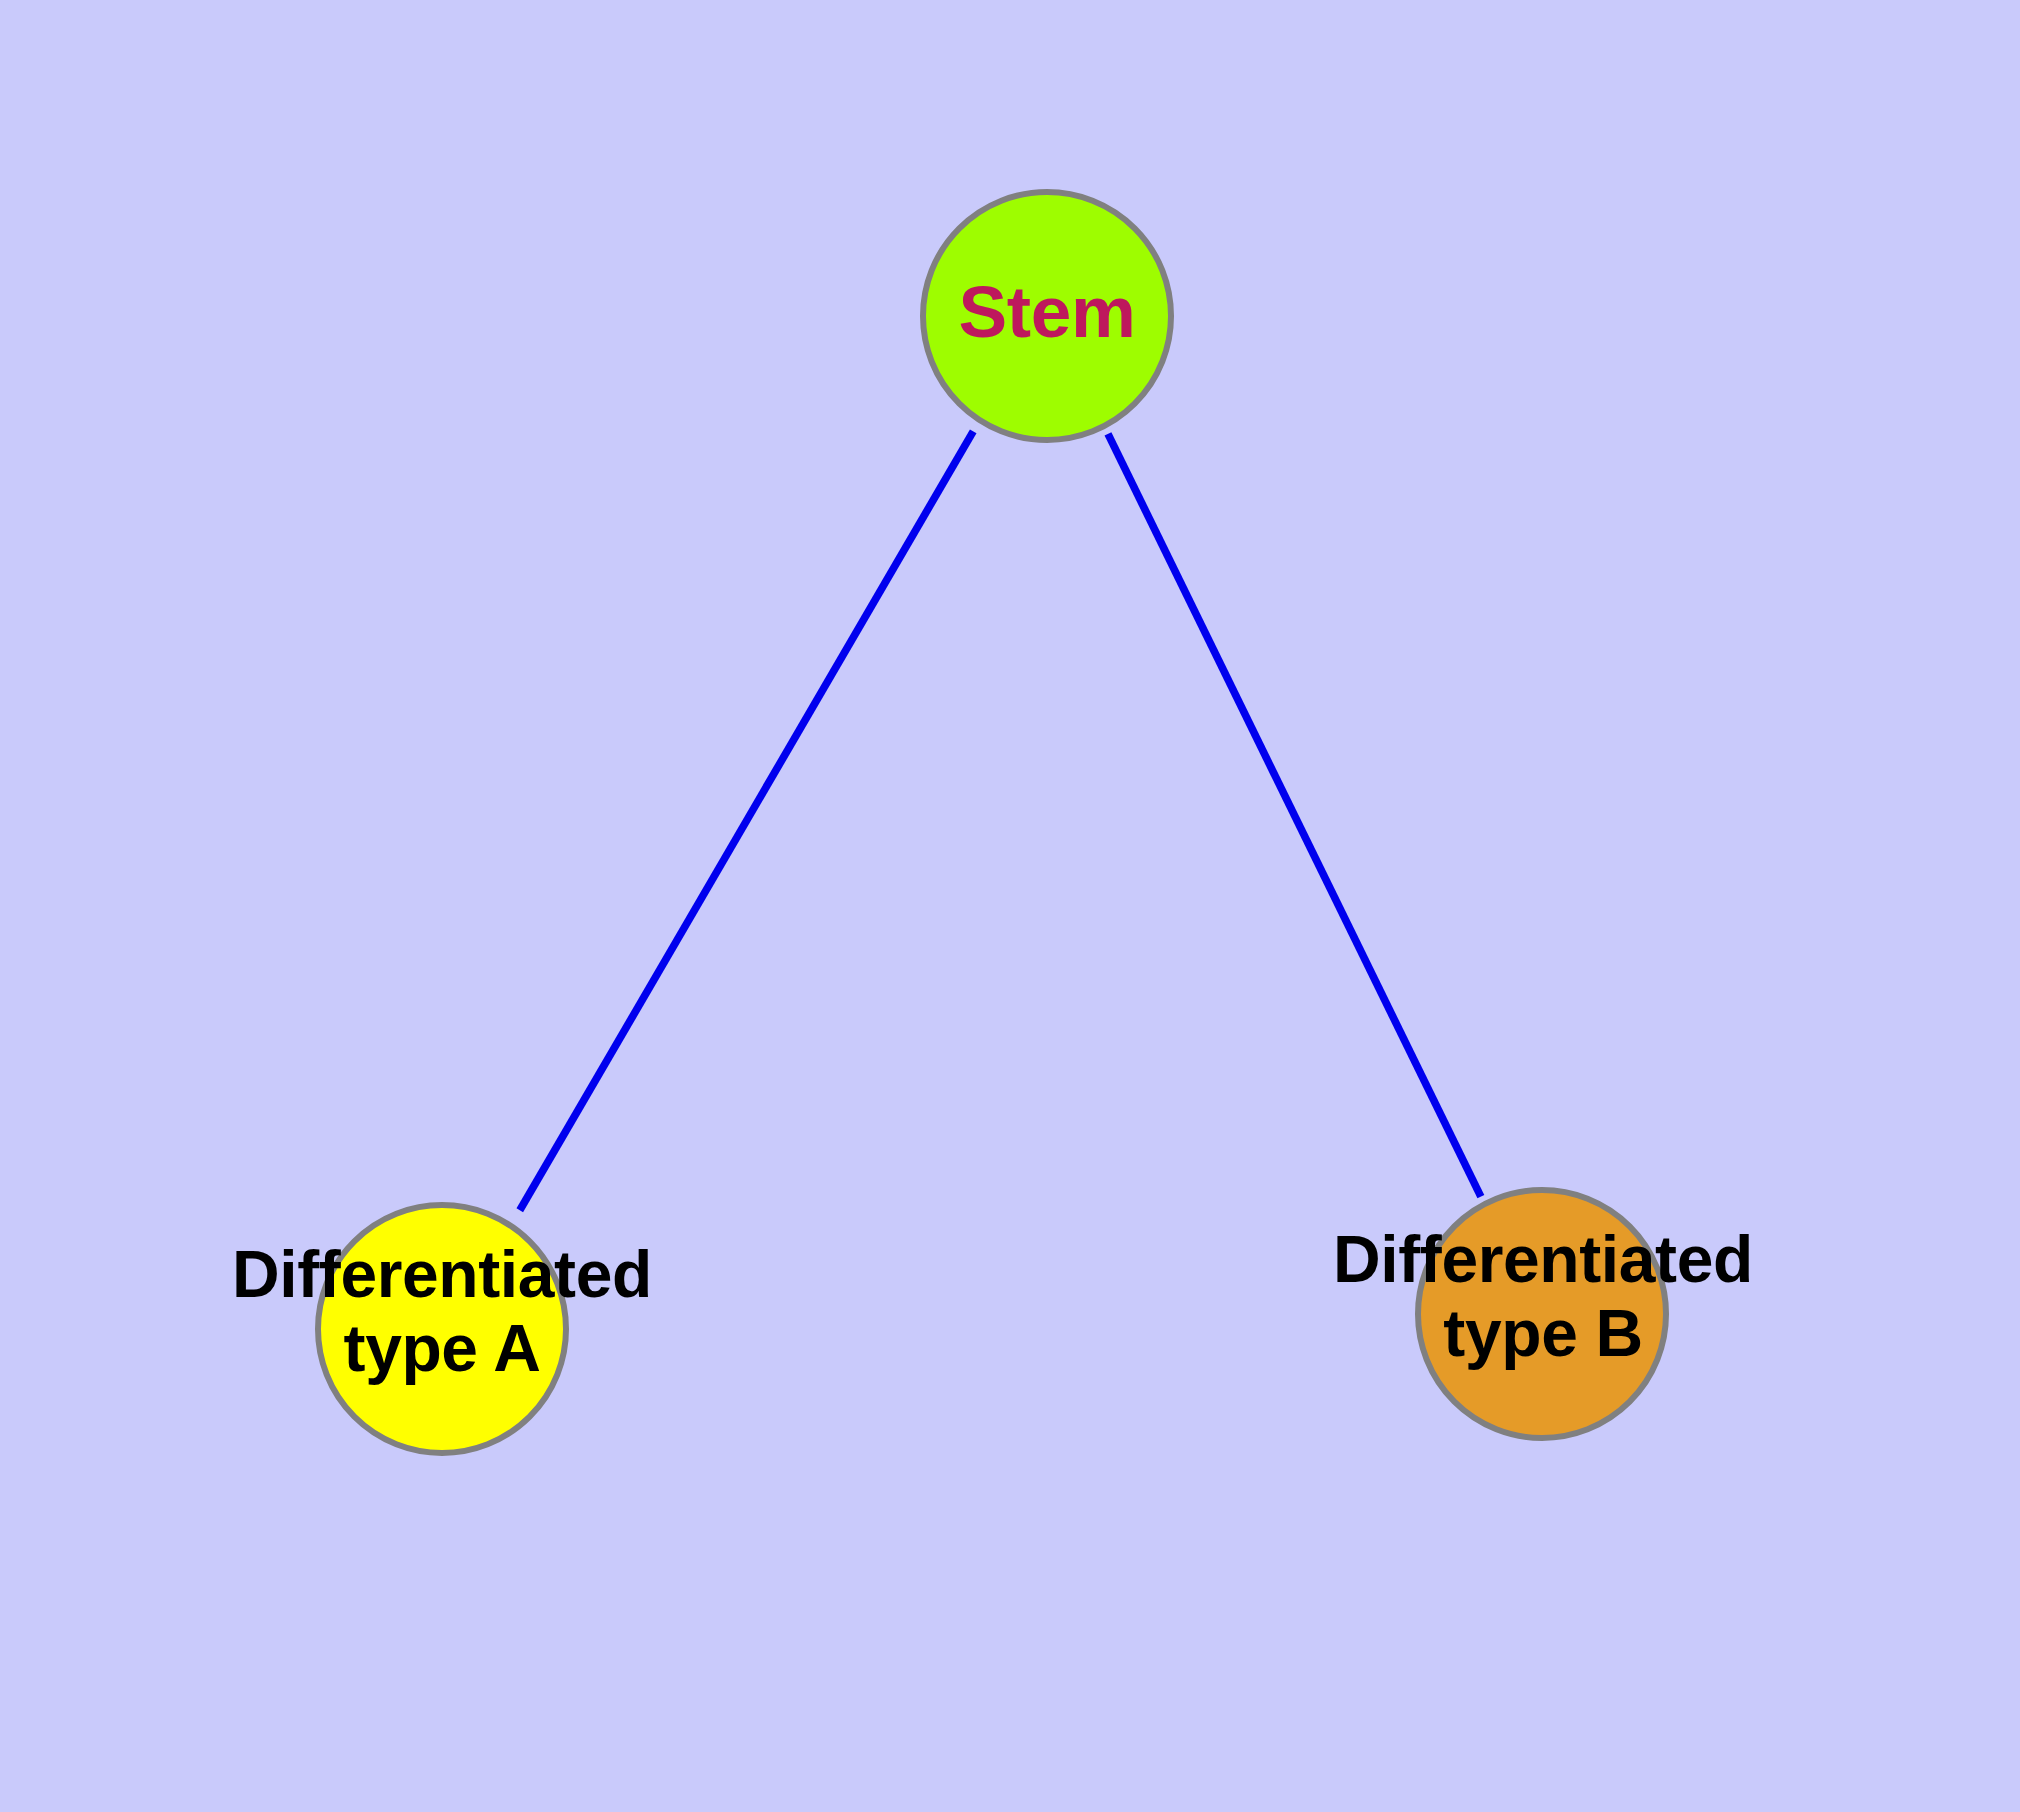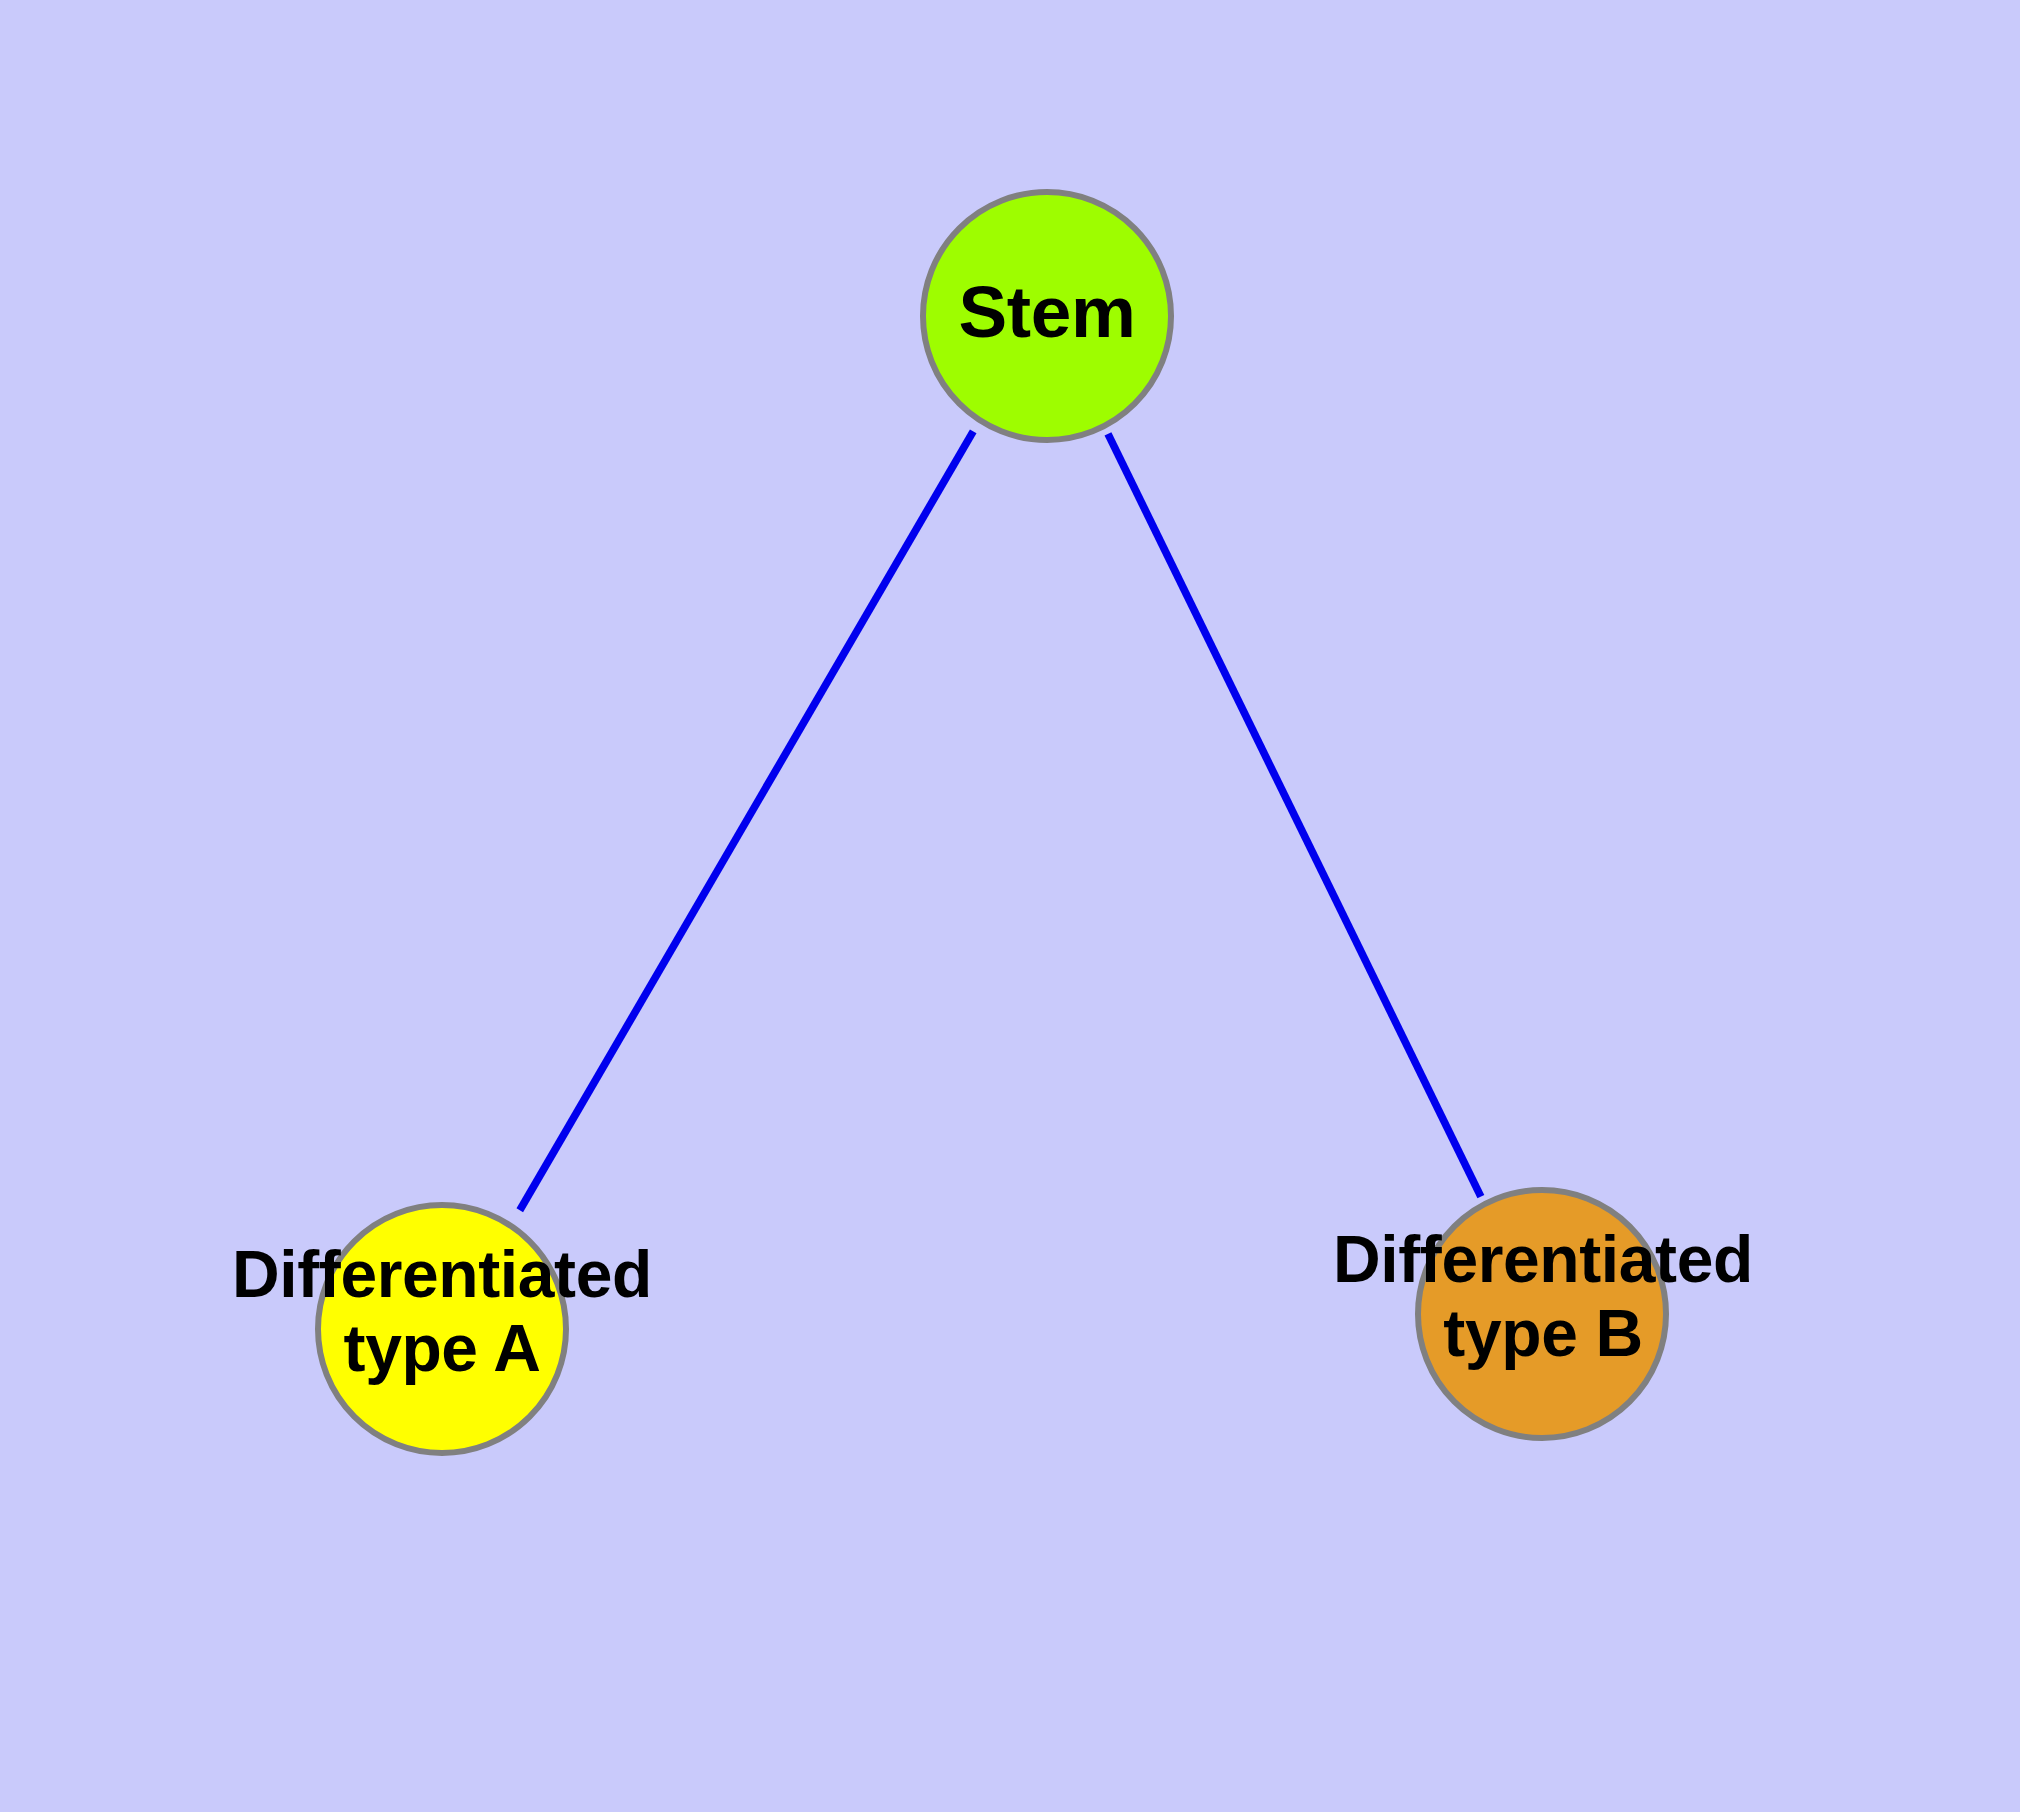--- a/index.html
+++ b/index.html
@@ -88,20 +88,20 @@
 
   <svg id="edge-layer" viewBox="0 0 2384 2138">
     <line id="edge-0" stroke-width="9" stroke-linecap="butt" x1="1148" y1="509" x2="613" y2="1428" stroke="#0000ee"></line>
     <line id="edge-1" stroke-width="9" stroke-linecap="butt" x1="1307" y1="512" x2="1747" y2="1412" stroke="#0000ee"></line>
   </svg>
 
   <div class="node" id="node-stem" style="background: rgb(158, 253, 0); border-color: rgb(128, 128, 128); left: 920px; top: 189px; width: 254px; height: 254px;"></div>
   <div class="node" id="node-diff-a" style="background: rgb(255, 255, 0); border-color: rgb(128, 128, 128); left: 315px; top: 1202px; width: 254px; height: 254px;"></div>
   <div class="node" id="node-diff-b" style="background: rgb(229, 155, 40); border-color: rgb(128, 128, 128); left: 1415px; top: 1187px; width: 254px; height: 254px;"></div>
 
-  <div class="node-label" id="label-stem" style="color: #000000;">Stem</div>
+  <div class="node-label" id="label-stem" style="color: #be185d;">Stem</div>
   <div class="node-label" id="label-diff-a" style="color: rgb(0, 0, 0);">Differentiated
 type A</div>
   <div class="node-label" id="label-diff-b" style="color: rgb(0, 0, 0);">Differentiated
 type B</div>
 
 </div>
 
 
 </body></html>

